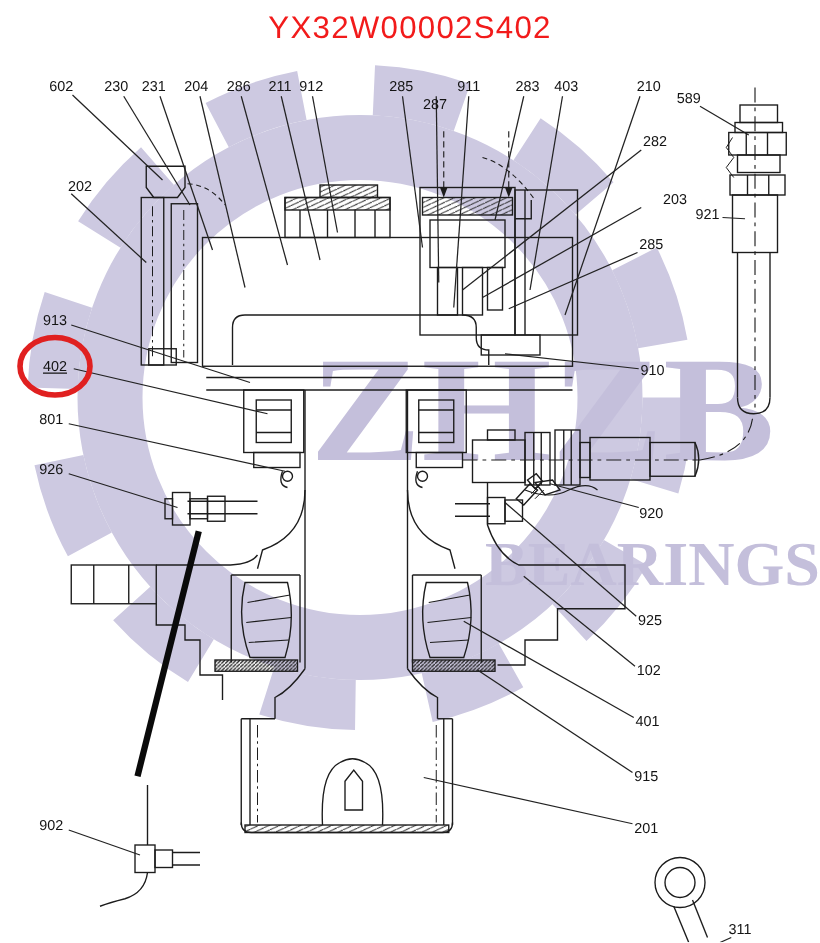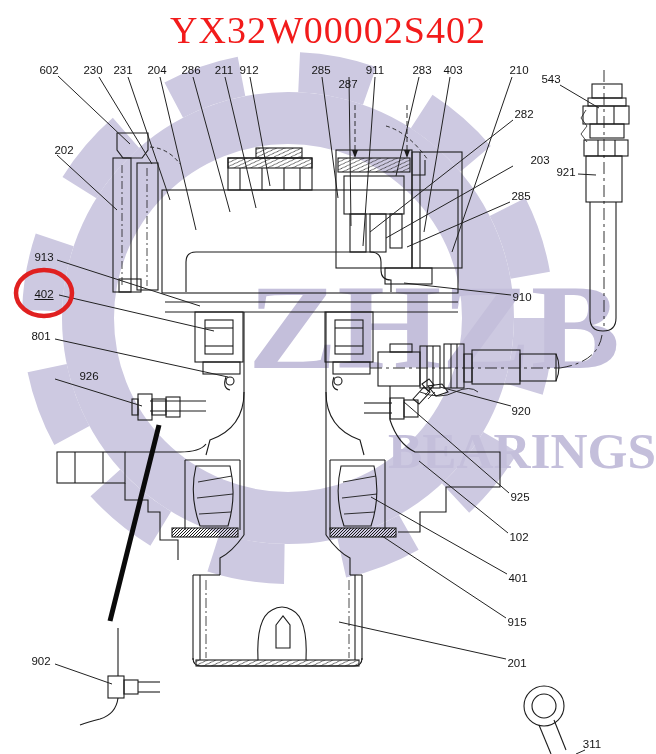--- a/index.html
+++ b/index.html
@@ -1,20 +1,20 @@
 <!DOCTYPE html>
 <html><head>
 <meta charset="utf-8">
 <style>
   html,body{margin:0;padding:0;background:#ffffff;}
   #stage{position:relative;width:656px;height:754px;background:#ffffff;overflow:hidden;
          font-family:"Liberation Sans",sans-serif;}
   #title{position:absolute;top:8px;left:0;width:100%;text-align:center;
-         font-size:38px;font-weight:400;letter-spacing:1px;color:#f21b1b;
-         font-family:Liberation Serif, serif;}
+         font-size:25px;font-weight:400;letter-spacing:1px;color:#f21b1b;
+         font-family:Liberation Sans, sans-serif;}
   #diagram{position:absolute;top:0;left:0;}
   .callout{position:absolute;transform:translate(-50%,-50%);font-size:11.5px;color:#141414;
            font-family:"Liberation Sans",sans-serif;white-space:nowrap;}
   svg text.wm1{font-family:"Liberation Serif",serif;font-weight:bold;}
   svg text.wm2{font-family:"Liberation Serif",serif;font-weight:bold;}
 </style>
 </head>
 <body>
 
 <div id="stage">
@@ -258,33 +258,33 @@
       <div class="callout" style="left: 157px; top: 70px;">204</div>
       <div class="callout" style="left: 191px; top: 70px;">286</div>
       <div class="callout" style="left: 224px; top: 70px;">211</div>
       <div class="callout" style="left: 249px; top: 70px;">912</div>
       <div class="callout" style="left: 321px; top: 70px;">285</div>
       <div class="callout" style="left: 348px; top: 84px;">287</div>
       <div class="callout" style="left: 375px; top: 70px;">911</div>
       <div class="callout" style="left: 422px; top: 70px;">283</div>
       <div class="callout" style="left: 453px; top: 70px;">403</div>
       <div class="callout" style="left: 519px; top: 70px;">210</div>
-      <div class="callout" style="left: 551px; top: 79px;">543</div>
+      <div class="callout" style="left: 551px; top: 79px;">589</div>
       <div class="callout" style="left: 524px; top: 114px;">282</div>
       <div class="callout" style="left: 524px; top: 160px; margin-left: 16px;">203</div>
       <div class="callout" style="left: 521px; top: 196px;">285</div>
       <div class="callout" style="left: 566px; top: 172px;">921</div>
       <div class="callout" style="left: 522px; top: 297px;">910</div>
       <div class="callout" style="left: 521px; top: 411px;">920</div>
       <div class="callout" style="left: 520px; top: 497px;">925</div>
       <div class="callout" style="left: 519px; top: 537px;">102</div>
       <div class="callout" style="left: 518px; top: 578px;">401</div>
       <div class="callout" style="left: 517px; top: 622px;">915</div>
       <div class="callout" style="left: 517px; top: 663px;">201</div>
       <div class="callout" style="left: 592px; top: 744px;">311</div>
       <div class="callout" style="left: 32px; top: 150px; margin-left: 32px;">202</div>
       <div class="callout" style="left: 44px; top: 257px;">913</div>
       <div class="callout" style="left: 44px; top: 294px; text-decoration: underline;">402</div>
       <div class="callout" style="left: 41px; top: 336px;">801</div>
-      <div class="callout" style="left: 41px; top: 376px; margin-left: 48px;">926</div>
+      <div class="callout" style="left: 41px; top: 376px;">926</div>
       <div class="callout" style="left: 41px; top: 661px;">902</div>
     </div>
 </div>
 
 </body></html>

